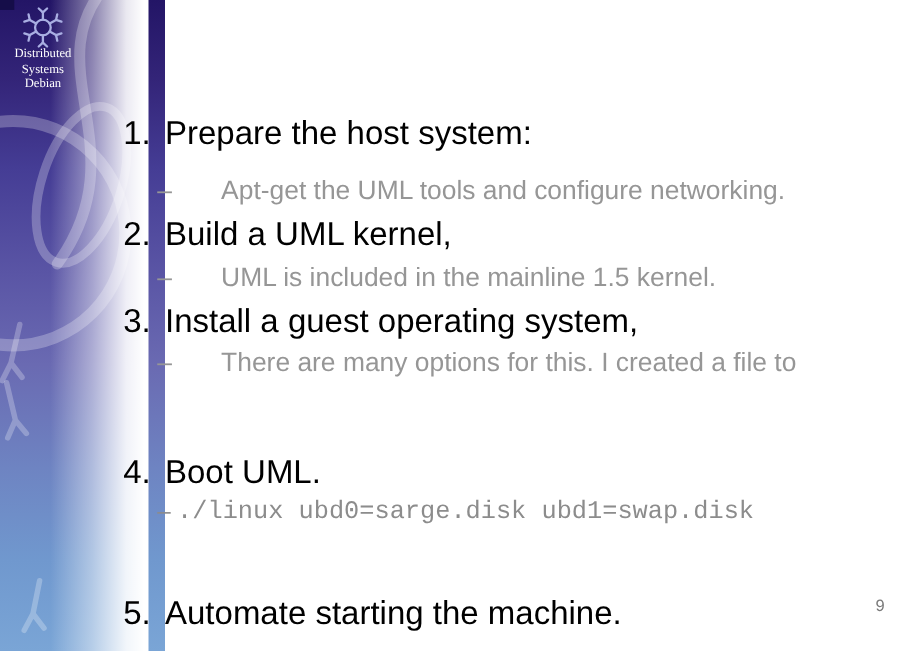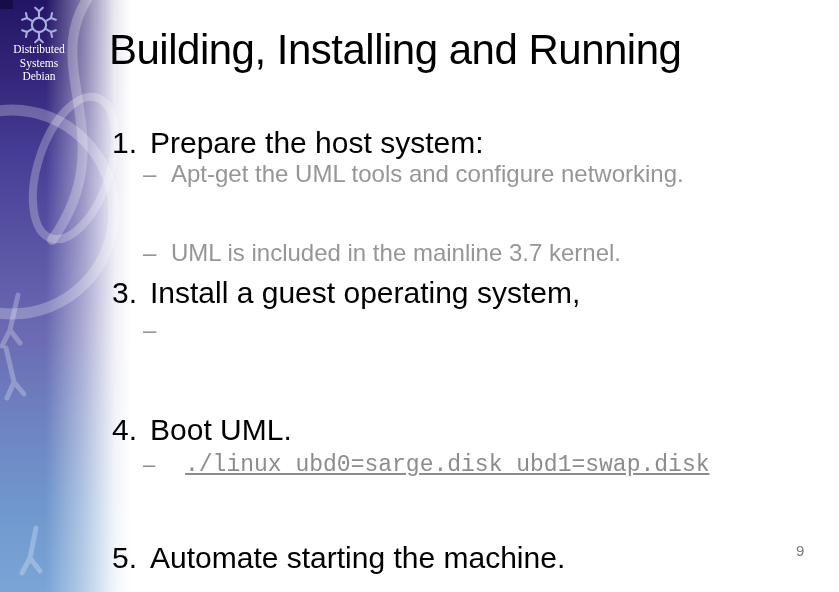--- a/index.html
+++ b/index.html
@@ -13,20 +13,21 @@
   }
 
   
   .sidebar {
     position: absolute;
     left: 0; top: 0;
     width: 135px; height: 592px;
     background: linear-gradient(180deg,
       #231566 0%, #332478 12%, #453d95 26%, #5a55a5 42%,
       #6a6ab2 56%, #6e84c2 72%, #7098ce 86%, #7aa5d6 100%);
+    padding-left: 15px;
   }
   .sidebar .swirls {
     position: absolute;
     left: 0; top: 0;
   }
   .sidebar .white-fade {
     position: absolute;
     left: 0; top: 0;
     width: 135px; height: 592px;
     background: linear-gradient(90deg,
@@ -84,36 +85,35 @@
     left: 143px;
     color: #969696;
     font-size: 24px;
     line-height: 26px;
   }
   .bullet .dash {
     position: absolute;
     left: 0; top: 0;
   }
   .bullet .blines {
-    margin-left: 28px;
+    margin-left: 58px;
   }
   .bullet .blines div { white-space: nowrap; }
   .bullet.mono {
     font-size: 23px;
     line-height: 26.5px;
     color: #8c8c8c;
   }
   .bullet.mono .dash {
     font-family: "Liberation Sans", sans-serif;
     font-size: 22px;
   }
   .bullet.mono .blines {
-    margin-left: 42px;
+    margin-left: 18px;
     font-family: "Liberation Mono", "DejaVu Sans Mono", monospace;
-    text-decoration: underline;
   }
   .page-number {
     position: absolute;
     left: 796px; top: 542px;
     font-size: 15px;
     color: #7a7a7a;
   }
 </style>
 </head>
 <body>
@@ -150,45 +150,48 @@
       </g>
     </svg>
 
     <div class="logo-text">
       <div>Distributed</div>
       <div>Systems</div>
       <div>Debian</div>
     </div>
   </div>
 
-  <h1 class="title">Building, Installing and Running</h1>
-
-  <div class="item" style="top:126px">
+
+  <div class="item" style="top:105px">
     <span class="num">1.</span><span>Prepare the host system:</span>
   </div>
   <div class="bullet" style="top:161px">
     <span class="dash">–</span>
     <div class="blines">
       <div>Apt-get the UML tools and configure networking.</div>
     </div>
   </div>
 
+  <div class="item" style="top:197px">
+    <span class="num">2.</span><span>Build a UML kernel,</span>
+  </div>
   <div class="bullet" style="top:240px">
     <span class="dash">–</span>
     <div class="blines">
-      <div>UML is included in the mainline 3.7 kernel.</div>
+      <div>UML is included in the mainline 1.5 kernel.</div>
     </div>
   </div>
 
   <div class="item" style="top:276px">
     <span class="num">3.</span><span>Install a guest operating system,</span>
   </div>
   <div class="bullet" style="top:317px">
     <span class="dash">–</span>
     <div class="blines">
+      <div>There are many options for this. I created a file to</div>
     </div>
   </div>
 
   <div class="item" style="top:413px">
     <span class="num">4.</span><span>Boot UML.</span>
   </div>
   <div class="bullet mono" style="top:452px">
     <span class="dash">–</span>
     <div class="blines">
       <div>./linux ubd0=sarge.disk ubd1=swap.disk</div>

